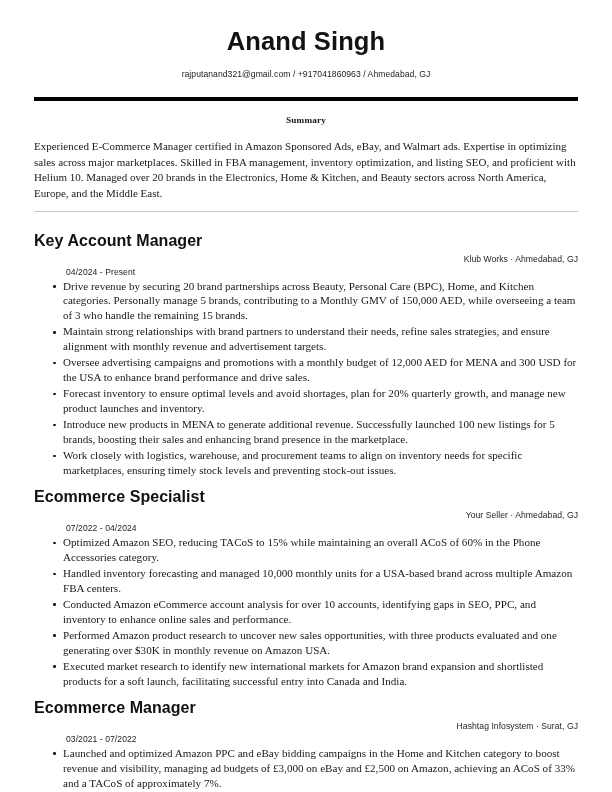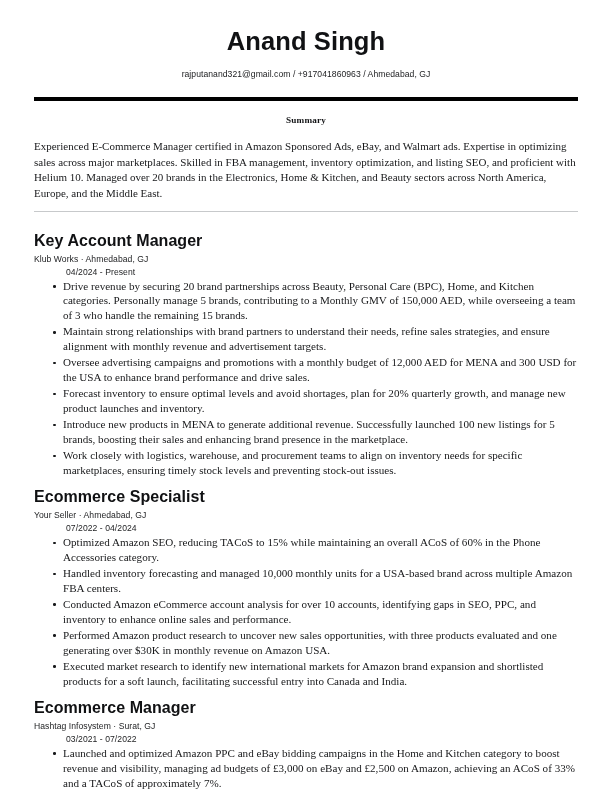--- a/index.html
+++ b/index.html
@@ -83,21 +83,21 @@
     font-size: 16px;
     color: #101113;
     letter-spacing: 0.05px;
   }
   .job-meta {
     font-family: "Liberation Sans", sans-serif;
     font-size: 8.6px;
     color: #232426;
     letter-spacing: 0.05px;
   }
-  .job-company { margin-top: 4px; }
+  .job-company { margin-top: 4px; text-align: right; }
   .job-dates { margin-top: 3px; margin-left: 32px; }
 
   ul.bullets {
     list-style: none;
     margin: 2px 0 0 0;
     padding: 0;
   }
   ul.bullets li {
     position: relative;
     padding-left: 29px;

